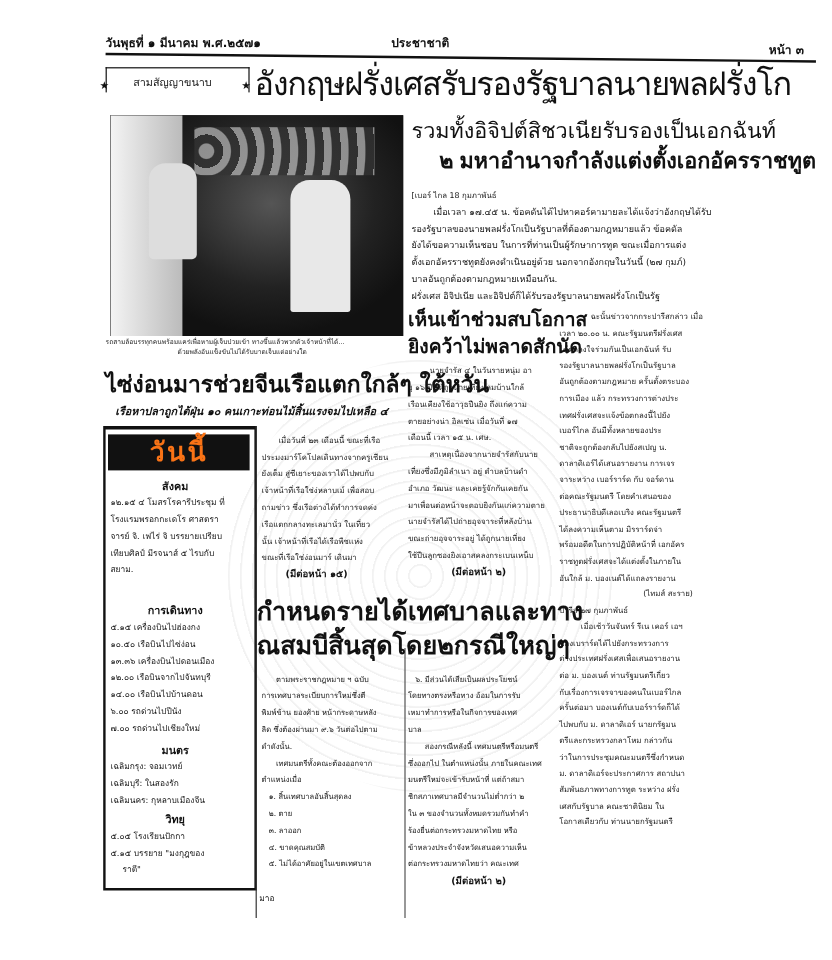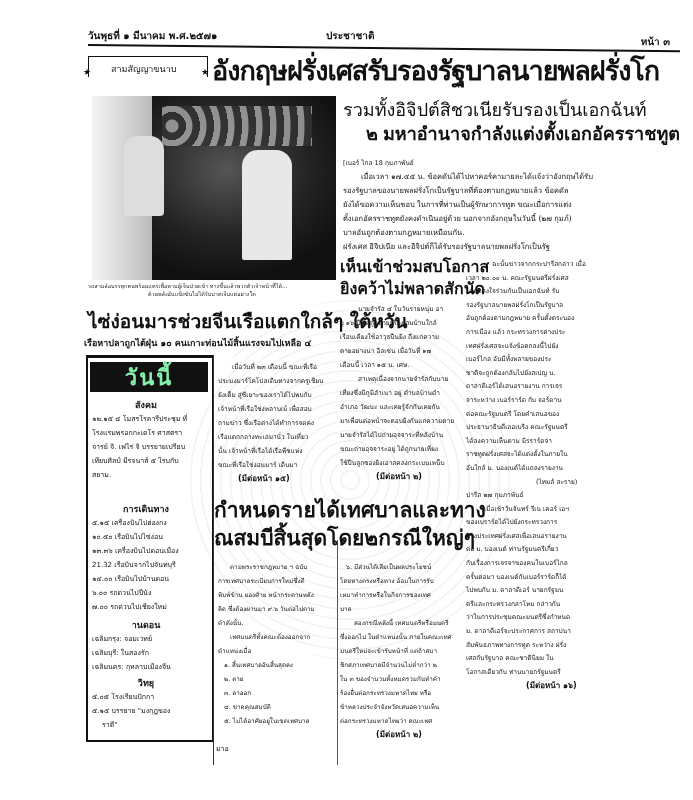--- a/index.html
+++ b/index.html
@@ -7,37 +7,37 @@
          font-family:"DejaVu Sans", sans-serif; color:#111; }
   .abs { position:absolute; }
   .masthead { left:88px; top:24px; width:590px; height:22px; font-size:10px; font-weight:bold; }
   .masthead .date { position:absolute; left:0; top:4px; }
   .masthead .paper { position:absolute; left:238px; top:4px; }
   .masthead .page { position:absolute; right:8px; top:10px; }
   .rule { left:88px; top:44px; width:592px; height:2px; background:#111; transform:rotate(0.6deg); transform-origin:left; }
   .photo-label-box { left:88px; top:56px; width:118px; height:20px; border-top:1px solid #111; border-left:1px solid #111; border-right:1px solid #111; font-size:9px; }
   .photo-label-box span { position:absolute; left:22px; top:5px; }
   .star { font-size:9px; }
-  .headline-main { left:212px; top:54px; width:470px; font-family:"DejaVu Serif", serif; font-weight:bold; font-size:27px; letter-spacing:-1px; line-height:34px; white-space:nowrap; }
+  .headline-main { left:212px; top:54px; width:470px; font-family:"DejaVu Serif", serif; font-weight:normal; font-size:27px; letter-spacing:-1px; line-height:34px; white-space:nowrap; }
   .photo { left:92px; top:96px; width:244px; height:184px; background:
       radial-gradient(ellipse at 55% 40%, #555 0%, #222 45%, #111 70%),
       #222; overflow:hidden; }
   .photo .fig1 { position:absolute; left:32px; top:40px; width:40px; height:80px; background:#ddd; border-radius:14px 14px 4px 4px; }
   .photo .fig2 { position:absolute; left:150px; top:54px; width:50px; height:110px; background:#e8e8e8; border-radius:16px 16px 2px 2px; }
   .photo .wall { position:absolute; left:0; top:0; width:60px; height:184px; background:linear-gradient(90deg,#f4f4f4,#bbb); }
   .photo .crowd { position:absolute; left:70px; top:10px; width:150px; height:40px; background:repeating-radial-gradient(circle at 10px 20px,#aaa 0 6px,#333 7px 14px); opacity:.8; }
   .caption { left:88px; top:282px; width:248px; font-size:5.5px; line-height:8px; color:#222; }
   .sub1 { left:343px; top:98px; width:330px; font-family:"DejaVu Serif", serif; font-weight:normal; font-size:18px; line-height:24px; white-space:nowrap; }
   .sub2 { left:350px; top:122px; width:330px; font-family:Liberation Sans, sans-serif; font-weight:bold; font-size:18px; line-height:24px; white-space:nowrap;text-align:right; }
   .body-text { font-size:7.5px; line-height:14px; color:#111; }
   .col-right-top { left:343px; top:156px; width:315px; }
   .head2 { left:88px; top:310px; width:270px; font-family:"DejaVu Serif", serif; font-weight:bold; font-size:19px; line-height:22px; white-space:nowrap; }
-  .sub-head2 { left:84px; top:336px; width:280px; font-size:9px; font-weight:bold; white-space:nowrap; }
+  .sub-head2 { left:96px; top:336px; width:280px; font-size:9px; font-weight:bold; white-space:nowrap;font-style:italic; }
   .wannee-box { left:86px; top:355px; width:124px; height:382px; border:2px solid #111; border-top-width:3px; }
-  .wannee-title { position:absolute; left:2px; top:4px; width:118px; height:30px; background:#111; color:#86efac; font-family:"DejaVu Serif", serif; font-weight:bold; font-size:22px; line-height:30px; text-align:center; letter-spacing:2px; }
+  .wannee-title { position:absolute; left:2px; top:4px; width:118px; height:30px; background:#111; color:#f97316; font-family:"DejaVu Serif", serif; font-weight:bold; font-size:22px; line-height:30px; text-align:center; letter-spacing:2px; }
   .sec-title { position:absolute; left:0; width:116px; text-align:center; font-size:9px; font-weight:bold; }
   .sec-body { position:absolute; left:4px; width:118px; font-size:7px; line-height:14px; }
   .row { white-space:nowrap; }
   .col-mid-news { left:218px; top:360px; width:118px; }
   .head3 { left:340px; top:256px; width:125px; font-family:"DejaVu Serif", serif; font-weight:bold; font-size:16px; line-height:22px; white-space:nowrap; }
   .col-mid2-body { left:340px; top:302px; width:122px; }
   .col-right2 { left:466px; top:258px; width:210px; }
   .head4 { left:214px; top:496px; width:250px; font-family:"DejaVu Serif", serif; font-weight:bold; font-size:21px; line-height:28px; white-space:nowrap; }
   .col-bl { left:218px; top:560px; width:110px; }
   .col-bm { left:340px; top:560px; width:122px; }
@@ -103,27 +103,27 @@
     <div class="row">จารย์ จิ. เฟไร่ จิ บรรยายเปรียบ</div>
     <div class="row">เทียบศิลป์ มีรจนาส์ ๕ ไรบกับ</div>
     <div class="row">สยาม.</div>
   </div>
 
   <div class="sec-title" style="top:144px">การเดินทาง</div>
   <div class="sec-body" style="top:158px">
     <div class="row">๕.๑๕ เครื่องบินไปฮ่องกง</div>
     <div class="row">๑๐.๕๐ เรือบินไปไซ่ง่อน</div>
     <div class="row">๑๓.๓๖ เครื่องบินไปดอนเมือง</div>
-    <div class="row">21.32 เรือบินจากไปจันทบุรี</div>
+    <div class="row">๑๒.๐๐ เรือบินจากไปจันทบุรี</div>
     <div class="row">๑๔.๐๐ เรือบินไปบ้านดอน</div>
     <div class="row">๖.๐๐ รถด่วนไปปีนัง</div>
     <div class="row">๗.๐๐ รถด่วนไปเชียงใหม่</div>
   </div>
 
-  <div class="sec-title" style="top:260px">านดอน</div>
+  <div class="sec-title" style="top:260px">มนตร</div>
   <div class="sec-body" style="top:274px">
     <div class="row">เฉลิมกรุง: จอมเวทย์</div>
     <div class="row">เฉลิมบุรี: ในสองรัก</div>
     <div class="row">เฉลิมนคร: กุหลาบเมืองจีน</div>
   </div>
 
   <div class="sec-title" style="top:318px">วิทยุ</div>
   <div class="sec-body" style="top:332px">
     <div class="row">๕.๐๕ โรงเรียนปักกา</div>
     <div class="row">๕.๑๕ บรรยาย "มงกุฎของ</div>
@@ -171,38 +171,38 @@
   <div class="row">อันถูกต้องตามกฎหมาย ครั้นตั้งตระบอง</div>
   <div class="row">การเมือง แล้ว กระทรวงการต่างประ</div>
   <div class="row">เทศฝรั่งเศสจะแจ้งข้อตกลงนี้ไปยัง</div>
   <div class="row">เบอร์ไกล อันมีทั้งหลายของประ</div>
   <div class="row">ชาติจะถูกต้องกลับไปยังสเปญ น.</div>
   <div class="row">ดาลาดิเอร์ได้เสนอรายงาน การเจร</div>
   <div class="row">จาระหว่าง เบอร์ราร์ด กับ จอร์ดาน</div>
   <div class="row">ต่อคณะรัฐมนตรี โดยคำเสนอของ</div>
   <div class="row">ประธานาธิบดีเลอเบริง คณะรัฐมนตรี</div>
   <div class="row">ได้ลงความเห็นตาม มิรราร์ดจ่า</div>
+  <div class="row">พร้อมอดีตในการปฏิบัติหน้าที่ เอกอัคร</div>
   <div class="row">ราชทูตฝรั่งเศสจะได้แต่งตั้งในภายใน</div>
   <div class="row">อันใกล้ ม. บองเนต์ได้แถลงรายงาน</div>
   <div class="row" style="padding-left:70px">(ไทมส์ สะราย)</div>
   <div class="row">ปารีส ๒๗ กุมภาพันธ์</div>
   <div class="row" style="padding-left:18px">เมื่อเช้าวันจันทร์ รีเน เคอร์ เอฯ</div>
   <div class="row">ของเบราร์ดได้ไปยังกระทรวงการ</div>
   <div class="row">ต่างประเทศฝรั่งเศสเพื่อเสนอรายงาน</div>
   <div class="row">ต่อ ม. บองเนต์ ท่านรัฐมนตรีเกี่ยว</div>
   <div class="row">กับเรื่องการเจรจาของคนในเบอร์ไกล</div>
   <div class="row">ครั้นต่อมา บองเนต์กับเบอร์ราร์ดก็ได้</div>
   <div class="row">ไปพบกับ ม. ดาลาดิเอร์ นายกรัฐมน</div>
   <div class="row">ตรีและกระทรวงกลาโหม กล่าวกัน</div>
   <div class="row">ว่าในการประชุมคณะมนตรีซึ่งกำหนด</div>
   <div class="row">ม. ดาลาดิเอร์จะประกาศการ สถาปนา</div>
   <div class="row">สัมพันธภาพทางการทูต ระหว่าง ฝรั่ง</div>
   <div class="row">เศสกับรัฐบาล คณะชาตินิยม ใน</div>
   <div class="row">โอกาสเดียวกับ ท่านนายกรัฐมนตรี</div>
-  <div class="row cont" style="padding-left:60px">(มีต่อหน้า ๑๖)</div>
 </div>
 
 <div class="abs vline" style="left:213px;top:355px;height:410px"></div>
 <div class="abs vline" style="left:337px;top:540px;height:225px;background:#555"></div>
 
 <div class="abs head4">
   <div>กำหนดรายได้เทศบาลและทาง</div>
   <div>ณสมบีสิ้นสุดโดย๒กรณีใหญ่ๆ</div>
 </div>
 <div class="abs body-text col-bl" style="font-size:6.3px">

